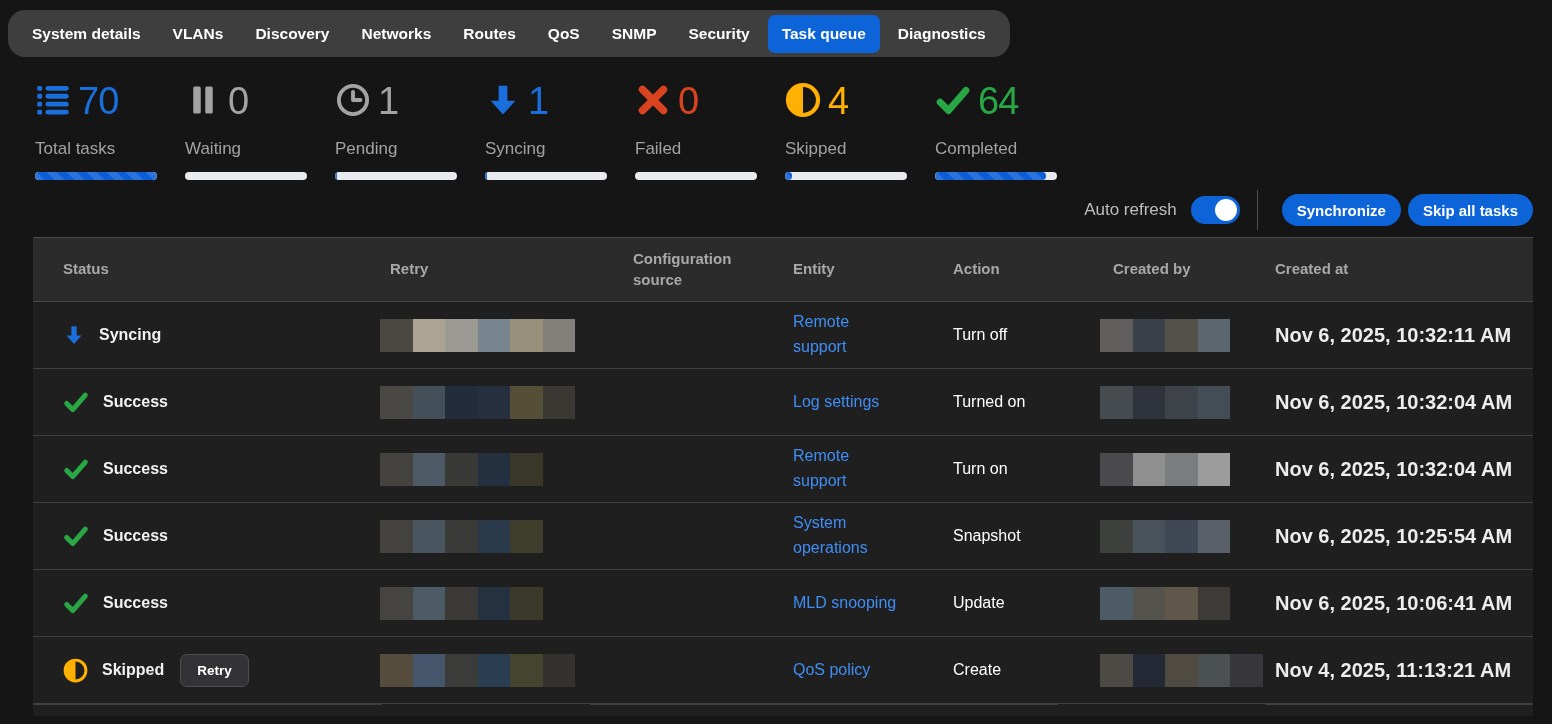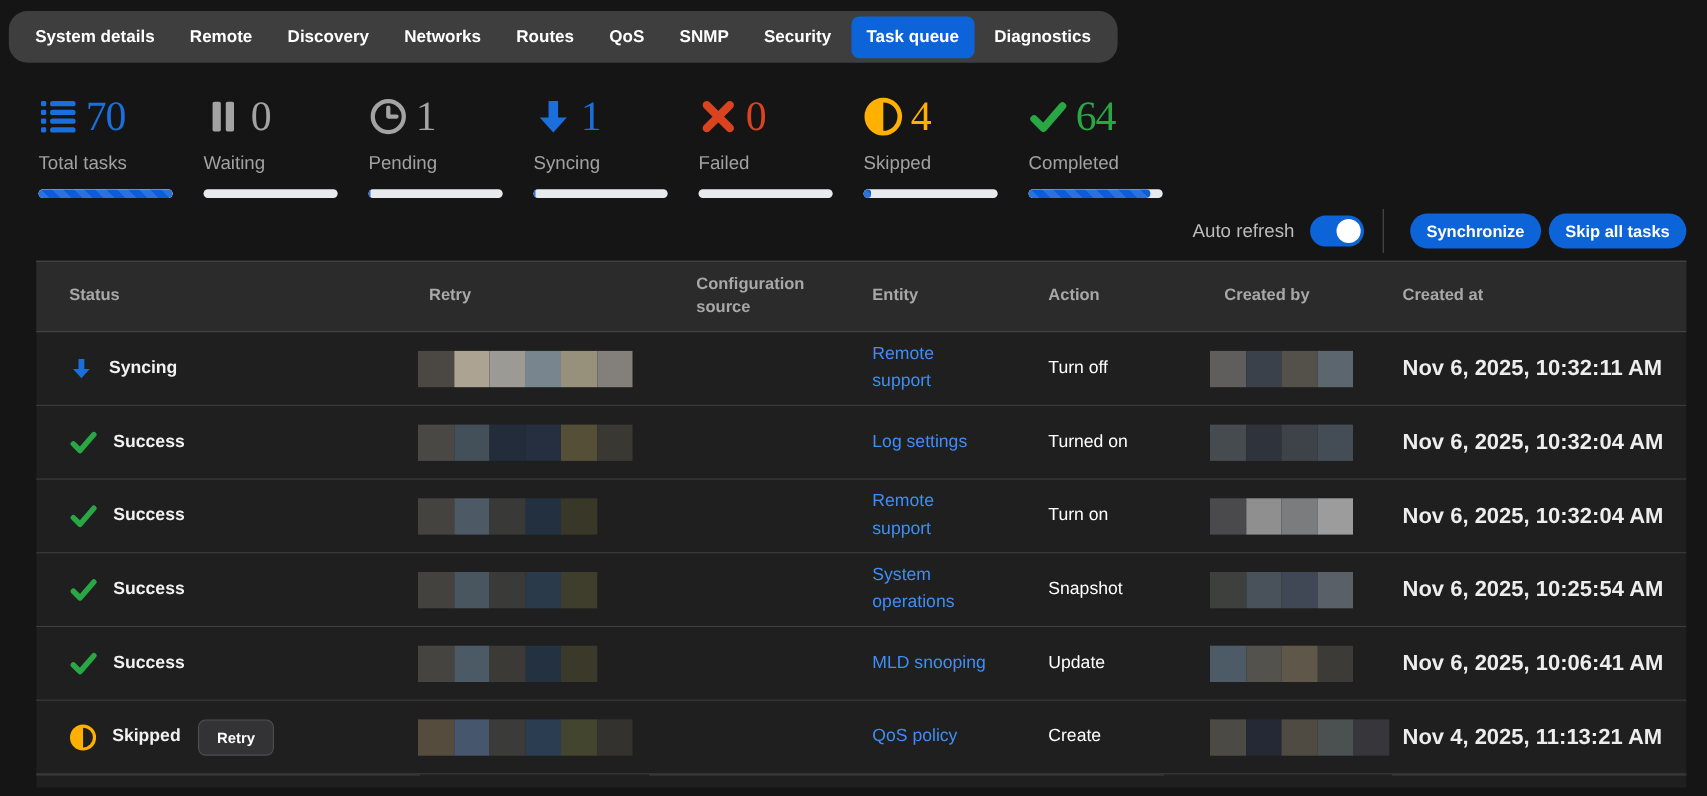--- a/index.html
+++ b/index.html
@@ -20,21 +20,21 @@
   }
   .nav-tab {
     color:#fff; font-size:15.5px; font-weight:600;
     padding:10px 14px; border-radius:7px; cursor:pointer; white-space:nowrap;
   }
   .nav-tab.active { background:#0d63d8; }
 
   
   .stats { position:absolute; left:35px; top:82px; display:flex; }
   .stat { width:150px; }
-  .stat-top { display:flex; align-items:center; gap:7px; height:48px;font-family:Liberation Serif, serif; }
+  .stat-top { display:flex; gap:7px; height:48px; }
   .stat-icon { width:36px; height:36px; display:flex; align-items:center; justify-content:center; }
   .stat-icon svg { width:100%; height:100%; }
   .stat-value { font-size:38px; font-weight:400; line-height:1; letter-spacing:-1px; }
   .stat-label { margin-top:9px; font-size:17px; color:#a2a2a2; }
   .stat-bar {
     margin-top:13px; width:122px; height:8px; border-radius:4px;
     background:#e9eaee; overflow:hidden;
   }
   .stat-bar-fill {
     height:100%; border-radius:4px;
@@ -104,21 +104,21 @@
       transparent 1025px, transparent 1232px,
       #3e3e3e 1232px, #3e3e3e 1500px);
   }
   .table-filler { height:11px; }
 </style>
 </head>
 <body>
 
 <nav class="nav" id="nav">
     <div class="nav-tab">System details</div>
-    <div class="nav-tab">Remote</div>
+    <div class="nav-tab">VLANs</div>
     <div class="nav-tab">Discovery</div>
     <div class="nav-tab">Networks</div>
     <div class="nav-tab">Routes</div>
     <div class="nav-tab">QoS</div>
     <div class="nav-tab">SNMP</div>
     <div class="nav-tab">Security</div>
     <div class="nav-tab active">Task queue</div>
     <div class="nav-tab">Diagnostics</div>
   </nav>
 

